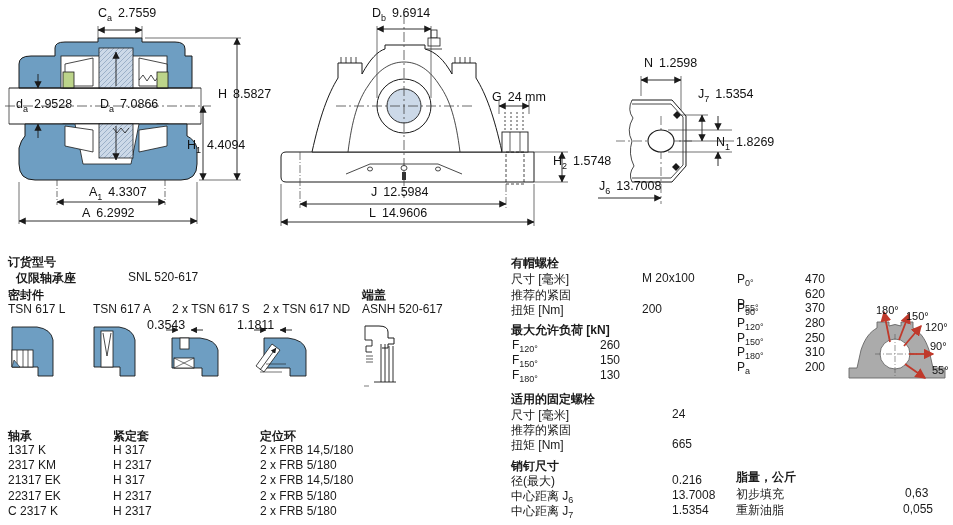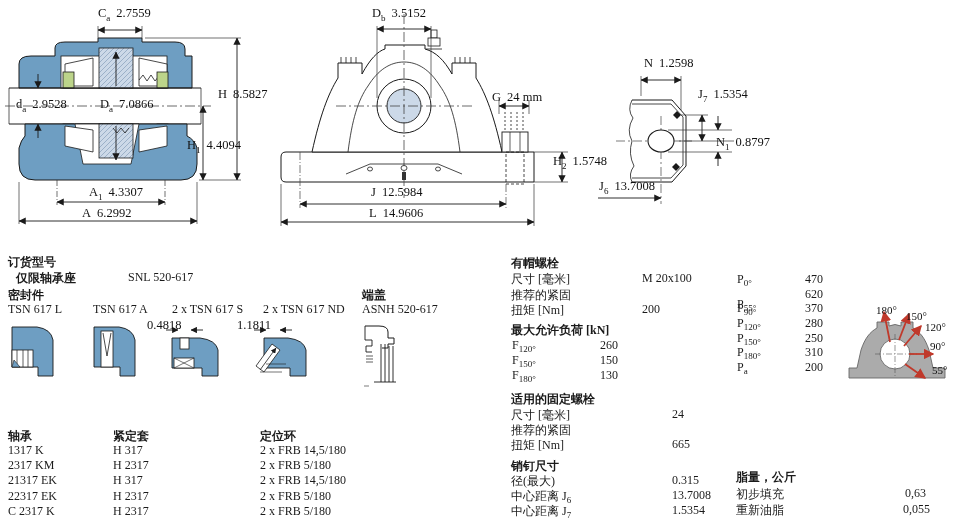--- a/index.html
+++ b/index.html
@@ -1,17 +1,17 @@
 <!DOCTYPE html>
 <html><head>
 <meta charset="utf-8">
 <style>
   html,body{margin:0;padding:0;background:#fff;}
   #canvas{position:relative;width:953px;height:525px;background:#fff;overflow:hidden;
-          font-family:Liberation Serif, serif;font-size:12px;color:#1a1a1a;}
+          font-family:Liberation Sans, sans-serif;font-size:12px;color:#1a1a1a;}
   .abs{position:absolute;white-space:nowrap;}
   .b{font-weight:bold;}
   .dim{position:absolute;white-space:nowrap;font-size:12.5px;color:#111;}
   .dim sub{font-size:9px;}
   .dv{margin-left:6px;}
   .val{position:absolute;white-space:nowrap;}
   sub{font-size:9px;}
   .ang{position:absolute;font-size:11px;color:#111;}
   .note{position:absolute;font-size:12px;line-height:12.5px;}
   .note span{display:block;white-space:nowrap;}
@@ -245,36 +245,36 @@
     <line x1="52" y1="36" x2="52" y2="78" stroke="#555" stroke-width="0.6" stroke-dasharray="6 2 1 2"></line>
     <line x1="32" y1="56" x2="74" y2="56" stroke="#555" stroke-width="0.6" stroke-dasharray="6 2 1 2"></line>
     <line x1="47" y1="44" x2="41" y2="14" stroke="#c0392b" stroke-width="1.8" marker-end="url(#ahr)"></line>
     <line x1="56" y1="42" x2="66" y2="16" stroke="#c0392b" stroke-width="1.8" marker-end="url(#ahr)"></line>
     <line x1="61" y1="48" x2="78" y2="28" stroke="#c0392b" stroke-width="1.8" marker-end="url(#ahr)"></line>
     <line x1="66" y1="56" x2="90" y2="56" stroke="#c0392b" stroke-width="1.8" marker-end="url(#ahr)"></line>
     <line x1="62" y1="66" x2="82" y2="80" stroke="#c0392b" stroke-width="1.8" marker-end="url(#ahr)"></line>
   </svg>
 
   <div class="dim" style="left:98px;top:6px"><span>C</span><sub>a</sub><span class="dv">2.7559</span></div>
-  <div class="dim" style="left:372px;top:6px"><span>D</span><sub>b</sub><span class="dv">3.5152</span></div>
+  <div class="dim" style="left:372px;top:6px"><span>D</span><sub>b</sub><span class="dv">9.6914</span></div>
   <div class="dim" style="left:218px;top:87px"><span>H</span><sub></sub><span class="dv">8.5827</span></div>
   <div class="dim" style="left:16px;top:97px"><span>d</span><sub>a</sub><span class="dv">2.9528</span></div>
   <div class="dim" style="left:100px;top:97px"><span>D</span><sub>a</sub><span class="dv">7.0866</span></div>
   <div class="dim" style="left:492px;top:90px"><span>G</span><sub></sub><span class="dv">24 mm</span></div>
   <div class="dim" style="left:644px;top:56px"><span>N</span><sub></sub><span class="dv">1.2598</span></div>
   <div class="dim" style="left:698px;top:87px"><span>J</span><sub>7</sub><span class="dv">1.5354</span></div>
-  <div class="dim" style="left:716px;top:135px"><span>N</span><sub>1</sub><span class="dv">0.8797</span></div>
+  <div class="dim" style="left:716px;top:135px"><span>N</span><sub>1</sub><span class="dv">1.8269</span></div>
   <div class="dim" style="left:187px;top:138px"><span>H</span><sub>1</sub><span class="dv">4.4094</span></div>
   <div class="dim" style="left:553px;top:154px"><span>H</span><sub>2</sub><span class="dv">1.5748</span></div>
   <div class="dim" style="left:599px;top:179px"><span>J</span><sub>6</sub><span class="dv">13.7008</span></div>
   <div class="dim" style="left:89px;top:185px"><span>A</span><sub>1</sub><span class="dv">4.3307</span></div>
   <div class="dim" style="left:371px;top:185px"><span>J</span><sub></sub><span class="dv">12.5984</span></div>
   <div class="dim" style="left:82px;top:206px"><span>A</span><sub></sub><span class="dv">6.2992</span></div>
   <div class="dim" style="left:369px;top:206px"><span>L</span><sub></sub><span class="dv">14.9606</span></div>
-  <div class="dim" style="left:147px;top:318px"><span>0.4818</span></div>
+  <div class="dim" style="left:147px;top:318px"><span>0.3543</span></div>
   <div class="dim" style="left:237px;top:318px"><span>1.1811</span></div>
 
   <div class="ang" style="left:876px;top:304px">180°</div>
   <div class="ang" style="left:906px;top:310px">150°</div>
   <div class="ang" style="left:925px;top:321px">120°</div>
   <div class="ang" style="left:930px;top:340px">90°</div>
   <div class="ang" style="left:932px;top:364px">55°</div>
 
   <div class="abs b" style="left:8px;top:254px">订货型号</div>
   <div class="abs b" style="left:16px;top:270px">仅限轴承座</div>
@@ -324,21 +324,21 @@
 
   <div class="abs b" style="left:511px;top:391px">适用的固定螺栓</div>
   <div class="abs" style="left:511px;top:407px">尺寸 [毫米]</div>
   <div class="val" style="left:672px;top:407px">24</div>
   <div class="abs" style="left:511px;top:422px">推荐的紧固</div>
   <div class="abs" style="left:511px;top:437px">扭矩 [Nm]</div>
   <div class="val" style="left:672px;top:437px">665</div>
 
   <div class="abs b" style="left:511px;top:458px">销钉尺寸</div>
   <div class="abs" style="left:511px;top:473px"><span>径(最大)</span><sub></sub></div>
-  <div class="val" style="left:672px;top:473px">0.315</div>
+  <div class="val" style="left:672px;top:473px">0.216</div>
   <div class="abs" style="left:511px;top:488px"><span>中心距离 J</span><sub>6</sub></div>
   <div class="val" style="left:672px;top:488px">13.7008</div>
   <div class="abs" style="left:511px;top:503px"><span>中心距离 J</span><sub>7</sub></div>
   <div class="val" style="left:672px;top:503px">1.5354</div>
 
   <div class="abs" style="left:737px;top:272px"><span>P</span><sub>0°</sub></div>
   <div class="val" style="left:805px;top:272px">470</div>
   <div class="abs" style="left:737px;top:297px"><span>P</span><sub>55°</sub></div>
   <div class="val" style="left:805px;top:287px">620</div>
   <div class="abs" style="left:737px;top:301px"><span>P</span><sub>90°</sub></div>

